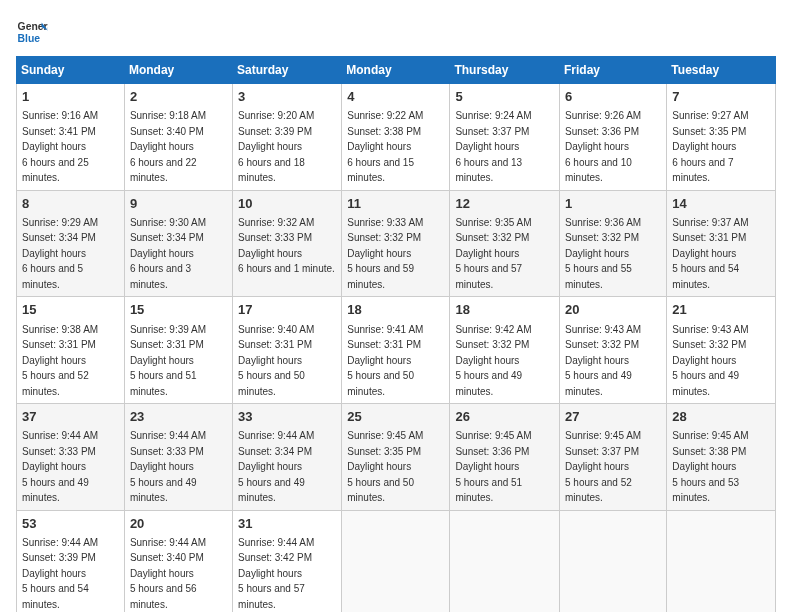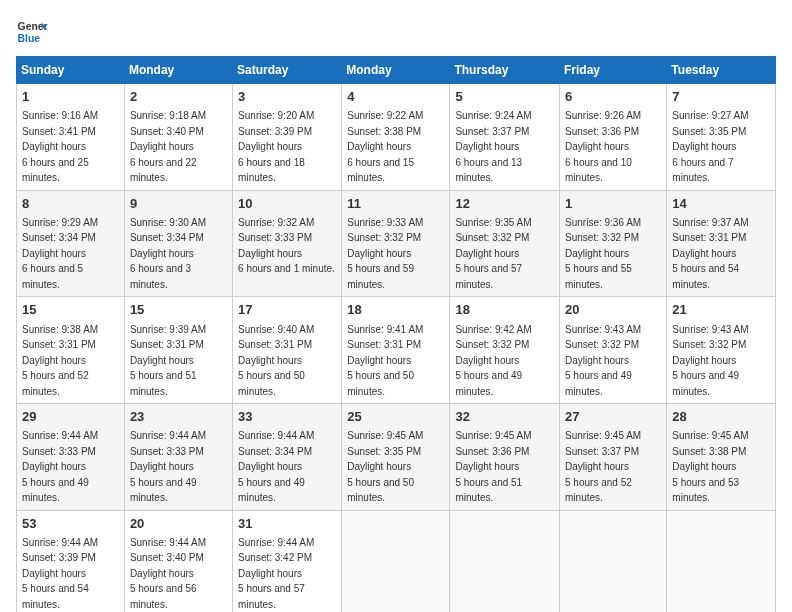--- a/index.html
+++ b/index.html
@@ -193,37 +193,37 @@
         <span class="day-number">20</span>
         <span class="day-info">Sunrise: 9:43 AM<br>Sunset: 3:32 PM<br>Daylight hours<br>5 hours and 49 minutes.</span>
       </td>
         <td>
         <span class="day-number">21</span>
         <span class="day-info">Sunrise: 9:43 AM<br>Sunset: 3:32 PM<br>Daylight hours<br>5 hours and 49 minutes.</span>
       </td>
       </tr>
       <tr>
         <td>
-        <span class="day-number">29</span>
+        <span class="day-number">37</span>
         <span class="day-info">Sunrise: 9:44 AM<br>Sunset: 3:33 PM<br>Daylight hours<br>5 hours and 49 minutes.</span>
       </td>
         <td>
         <span class="day-number">23</span>
         <span class="day-info">Sunrise: 9:44 AM<br>Sunset: 3:33 PM<br>Daylight hours<br>5 hours and 49 minutes.</span>
       </td>
         <td>
         <span class="day-number">33</span>
         <span class="day-info">Sunrise: 9:44 AM<br>Sunset: 3:34 PM<br>Daylight hours<br>5 hours and 49 minutes.</span>
       </td>
         <td>
         <span class="day-number">25</span>
         <span class="day-info">Sunrise: 9:45 AM<br>Sunset: 3:35 PM<br>Daylight hours<br>5 hours and 50 minutes.</span>
       </td>
         <td>
-        <span class="day-number">32</span>
+        <span class="day-number">26</span>
         <span class="day-info">Sunrise: 9:45 AM<br>Sunset: 3:36 PM<br>Daylight hours<br>5 hours and 51 minutes.</span>
       </td>
         <td>
         <span class="day-number">27</span>
         <span class="day-info">Sunrise: 9:45 AM<br>Sunset: 3:37 PM<br>Daylight hours<br>5 hours and 52 minutes.</span>
       </td>
         <td>
         <span class="day-number">28</span>
         <span class="day-info">Sunrise: 9:45 AM<br>Sunset: 3:38 PM<br>Daylight hours<br>5 hours and 53 minutes.</span>
       </td>

